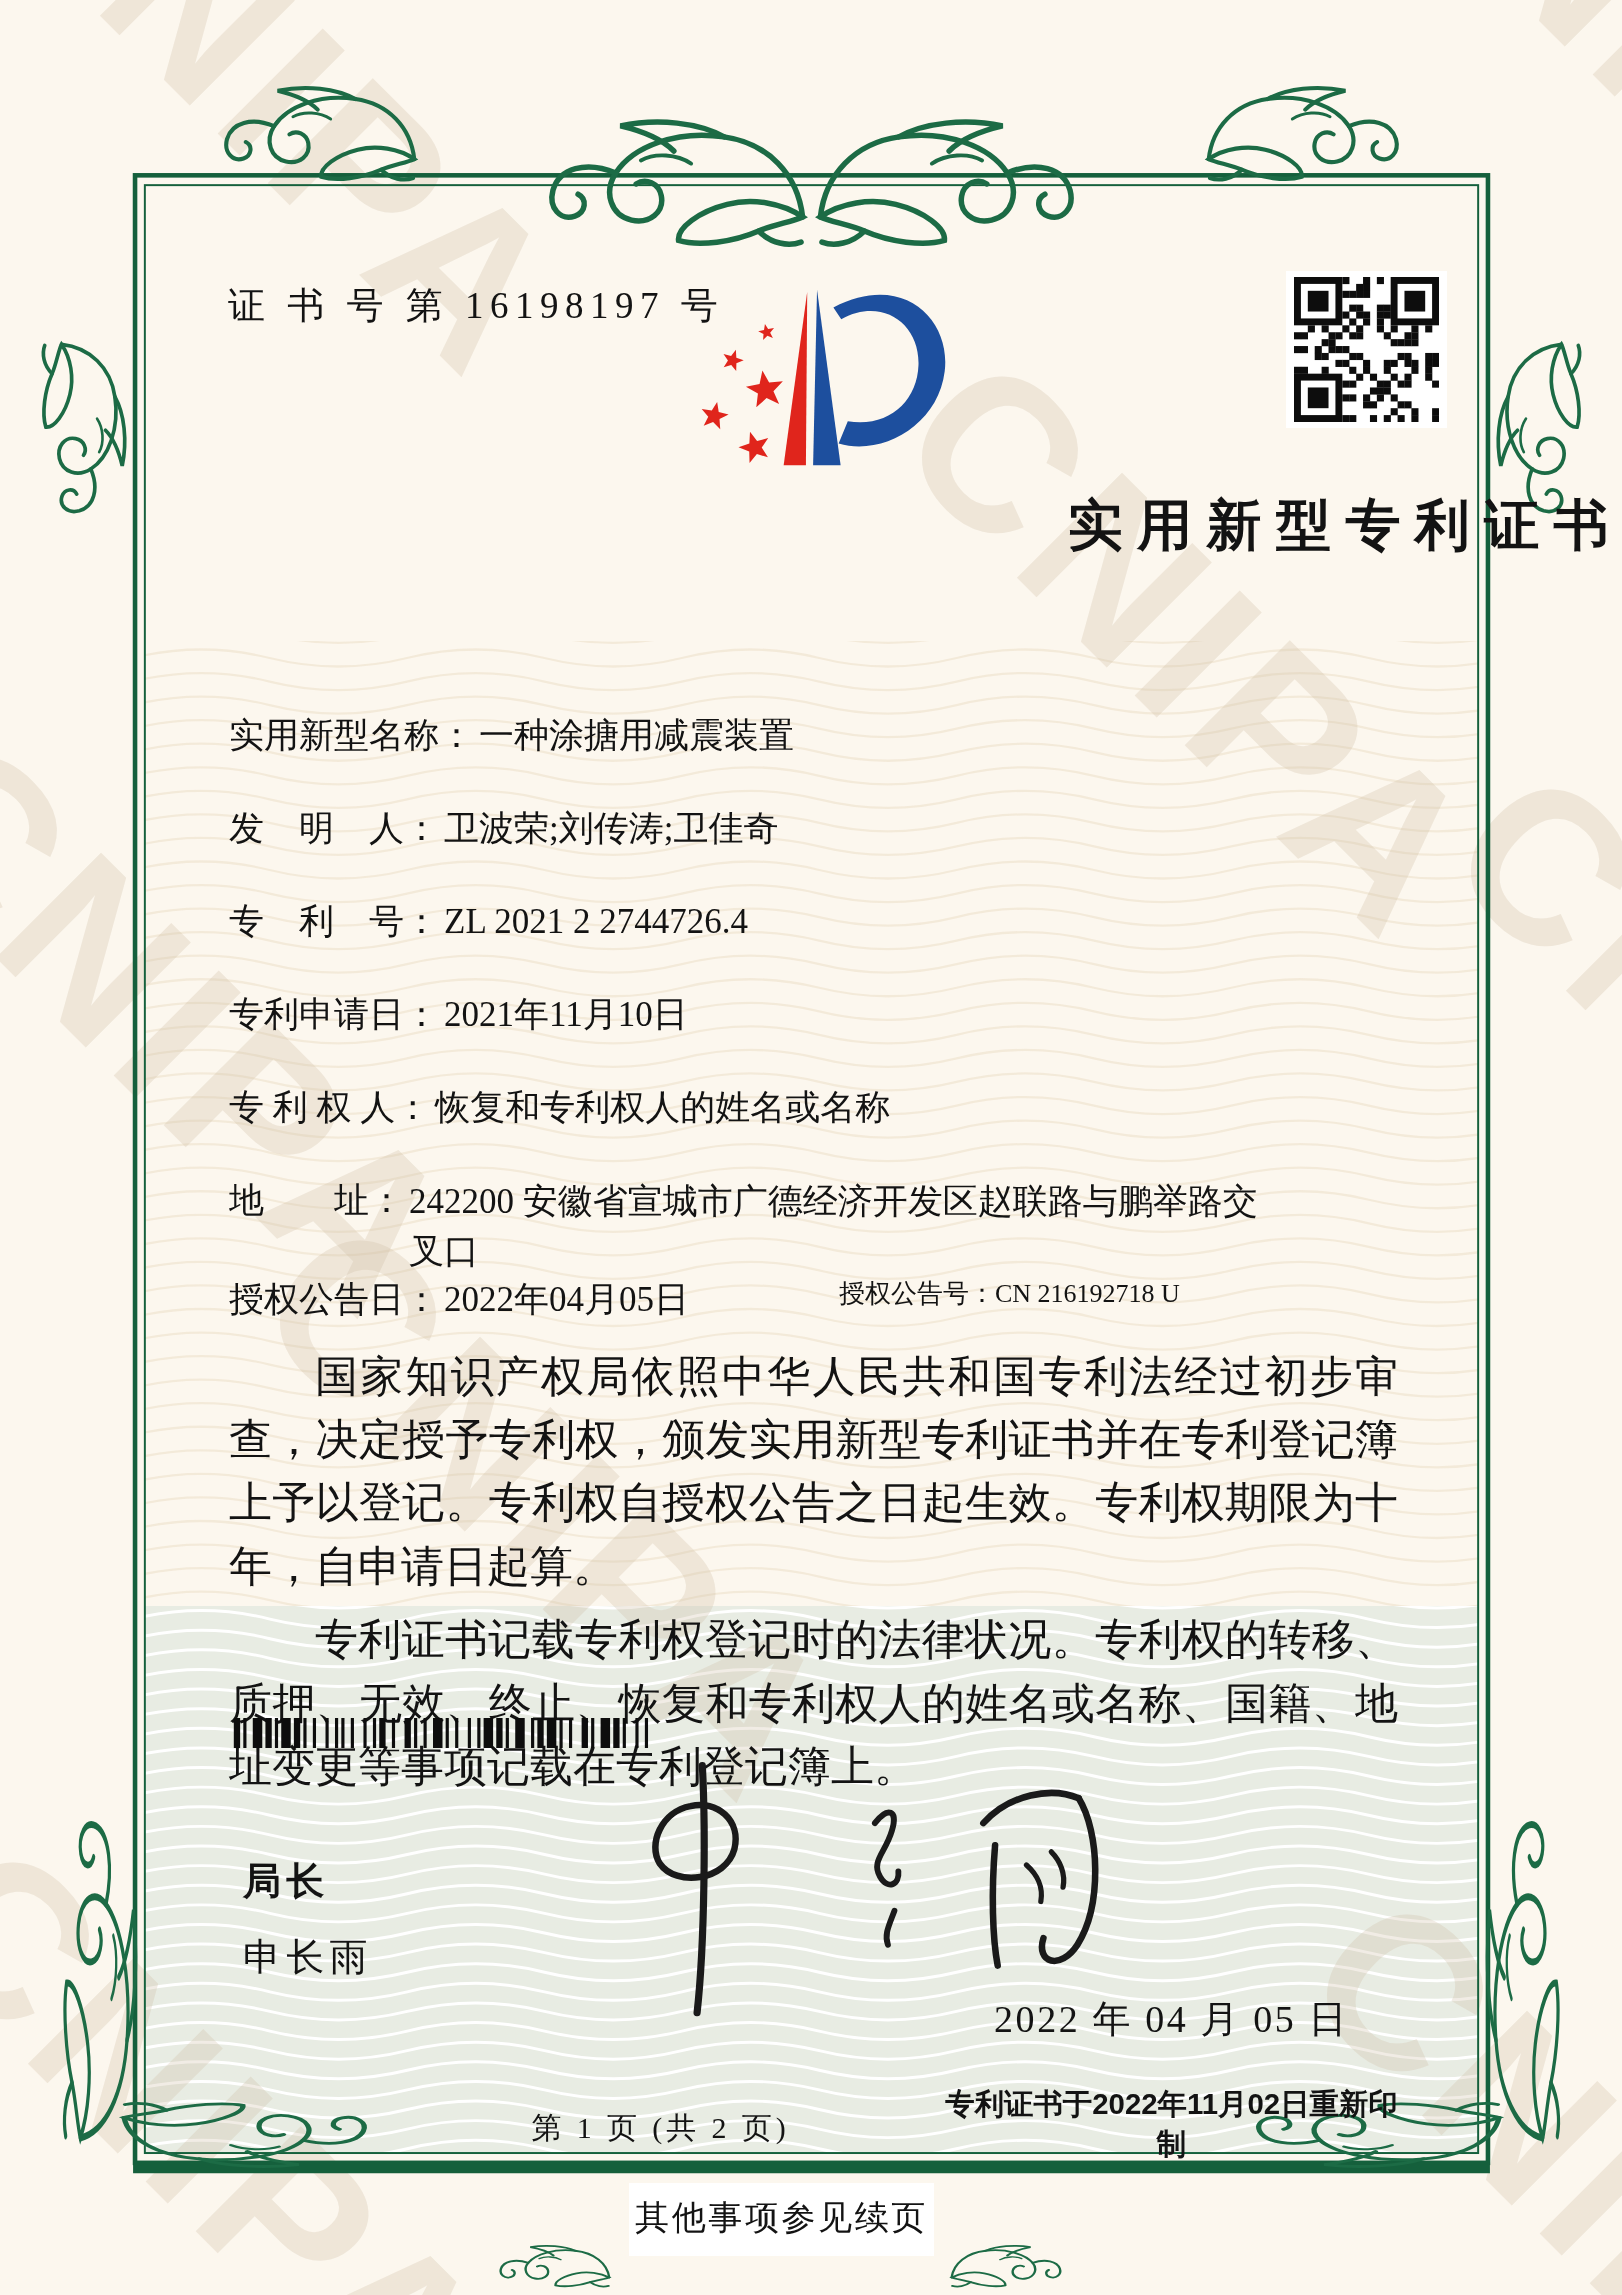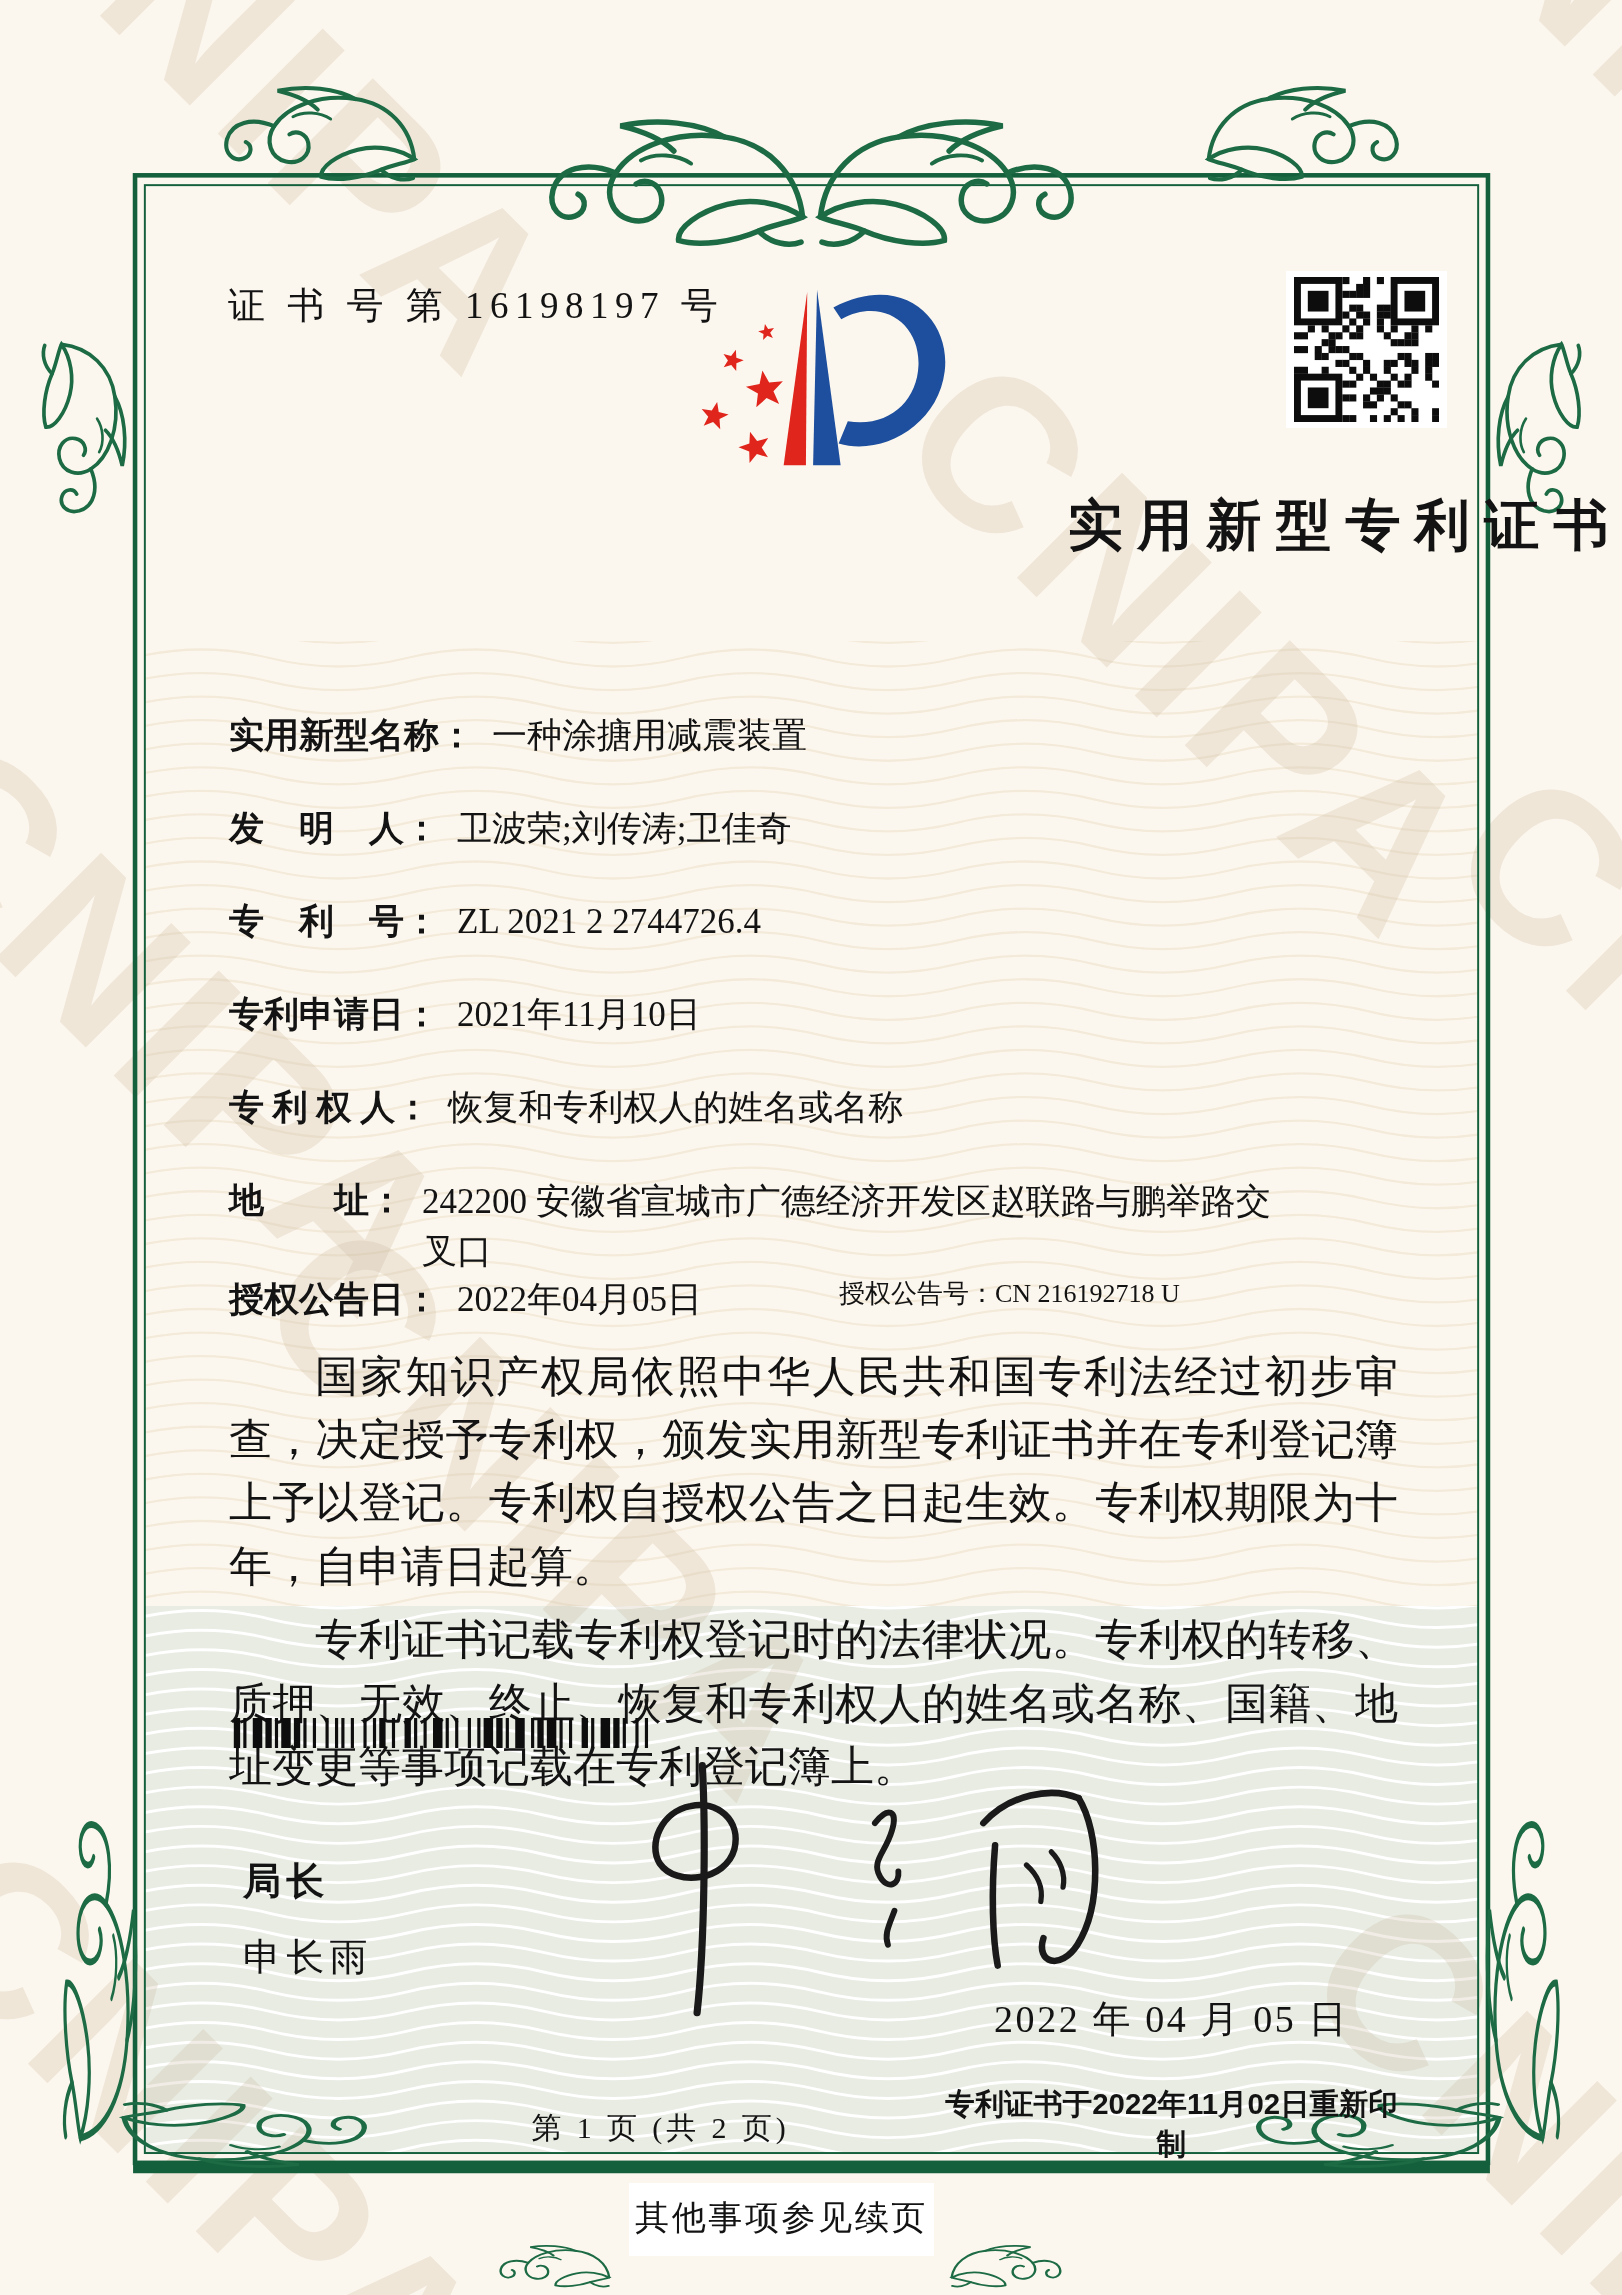--- a/index.html
+++ b/index.html
@@ -15,21 +15,21 @@
   .green-zone{left:145px;top:1606px;width:1334px;height:548px;background:#e8ece3;z-index:2;}
   .green-zone svg{position:absolute;left:0;top:0;}
   .frame-svg{left:0;top:0;width:1623px;height:2295px;z-index:4;pointer-events:none;}
   
   .z{z-index:6;}
   .cert-no{left:228px;top:281px;font-size:37px;letter-spacing:6.5px;}
   .logo{left:688px;top:259px;width:262px;height:216px;}
   .qr{left:1286px;top:271px;width:161px;height:157px;background:#ffffff;}
   .title{left:0;top:489px;width:1623px;text-align:right;font-size:55px;font-weight:700;letter-spacing:14.4px;}
   .frow{left:229px;font-size:35px;white-space:nowrap;}
-  .frow .lab{margin-right:18px;font-weight:bold;}
+  .frow .lab{margin-right:5px;}
   .r1{top:712px}.r2{top:805px}.r3{top:898px}.r4{top:991px}.r5{top:1084px}.r6{top:1177px}
   .grant{top:1276px;}
   .grant2{left:839px;top:1276px;font-size:26px;white-space:nowrap;}
   .wrapval{display:inline-block;width:874px;white-space:normal;word-break:break-all;
            vertical-align:top;line-height:1.42;}
   .paras{left:229px;top:1345px;width:1169px;font-size:43px;line-height:1.47;text-align:justify;}
   .paras p{margin:0 0 10.5px 0;text-indent:2em;}
   .barcode{left:233px;top:1718px;width:419px;height:30px;}
   .sig-title{left:243px;top:1856px;font-family:"Liberation Sans","DejaVu Sans",sans-serif;
              font-weight:700;font-size:38px;letter-spacing:5.2px;}

